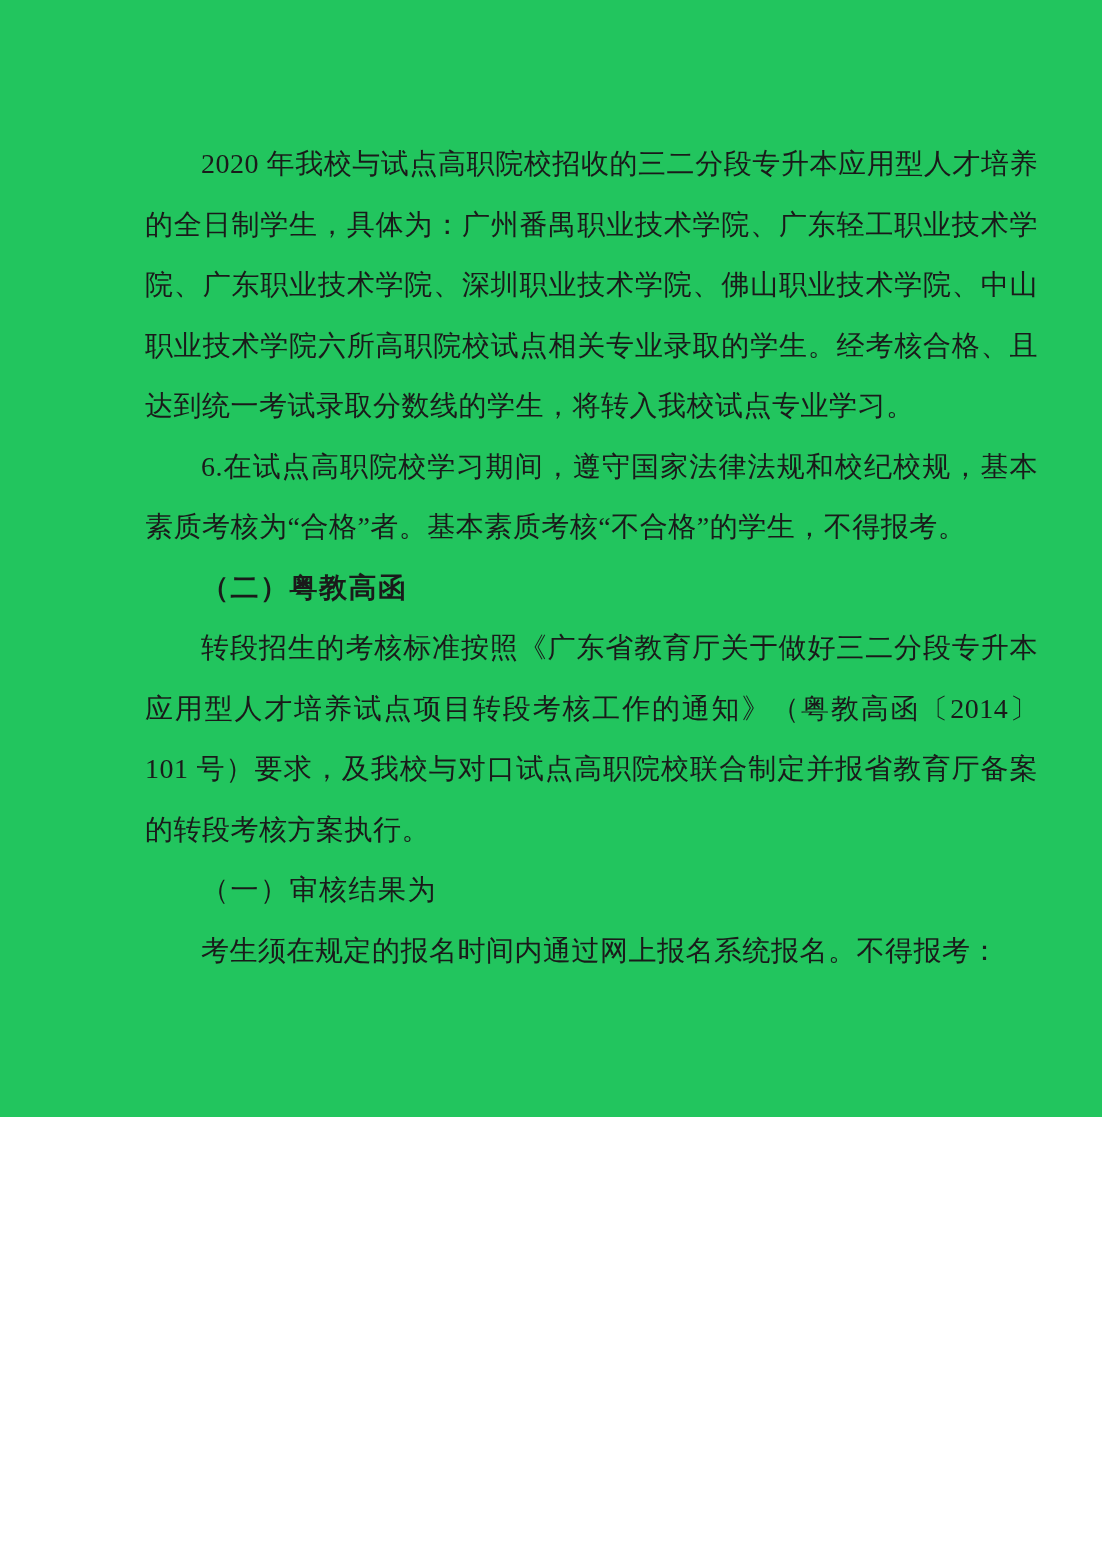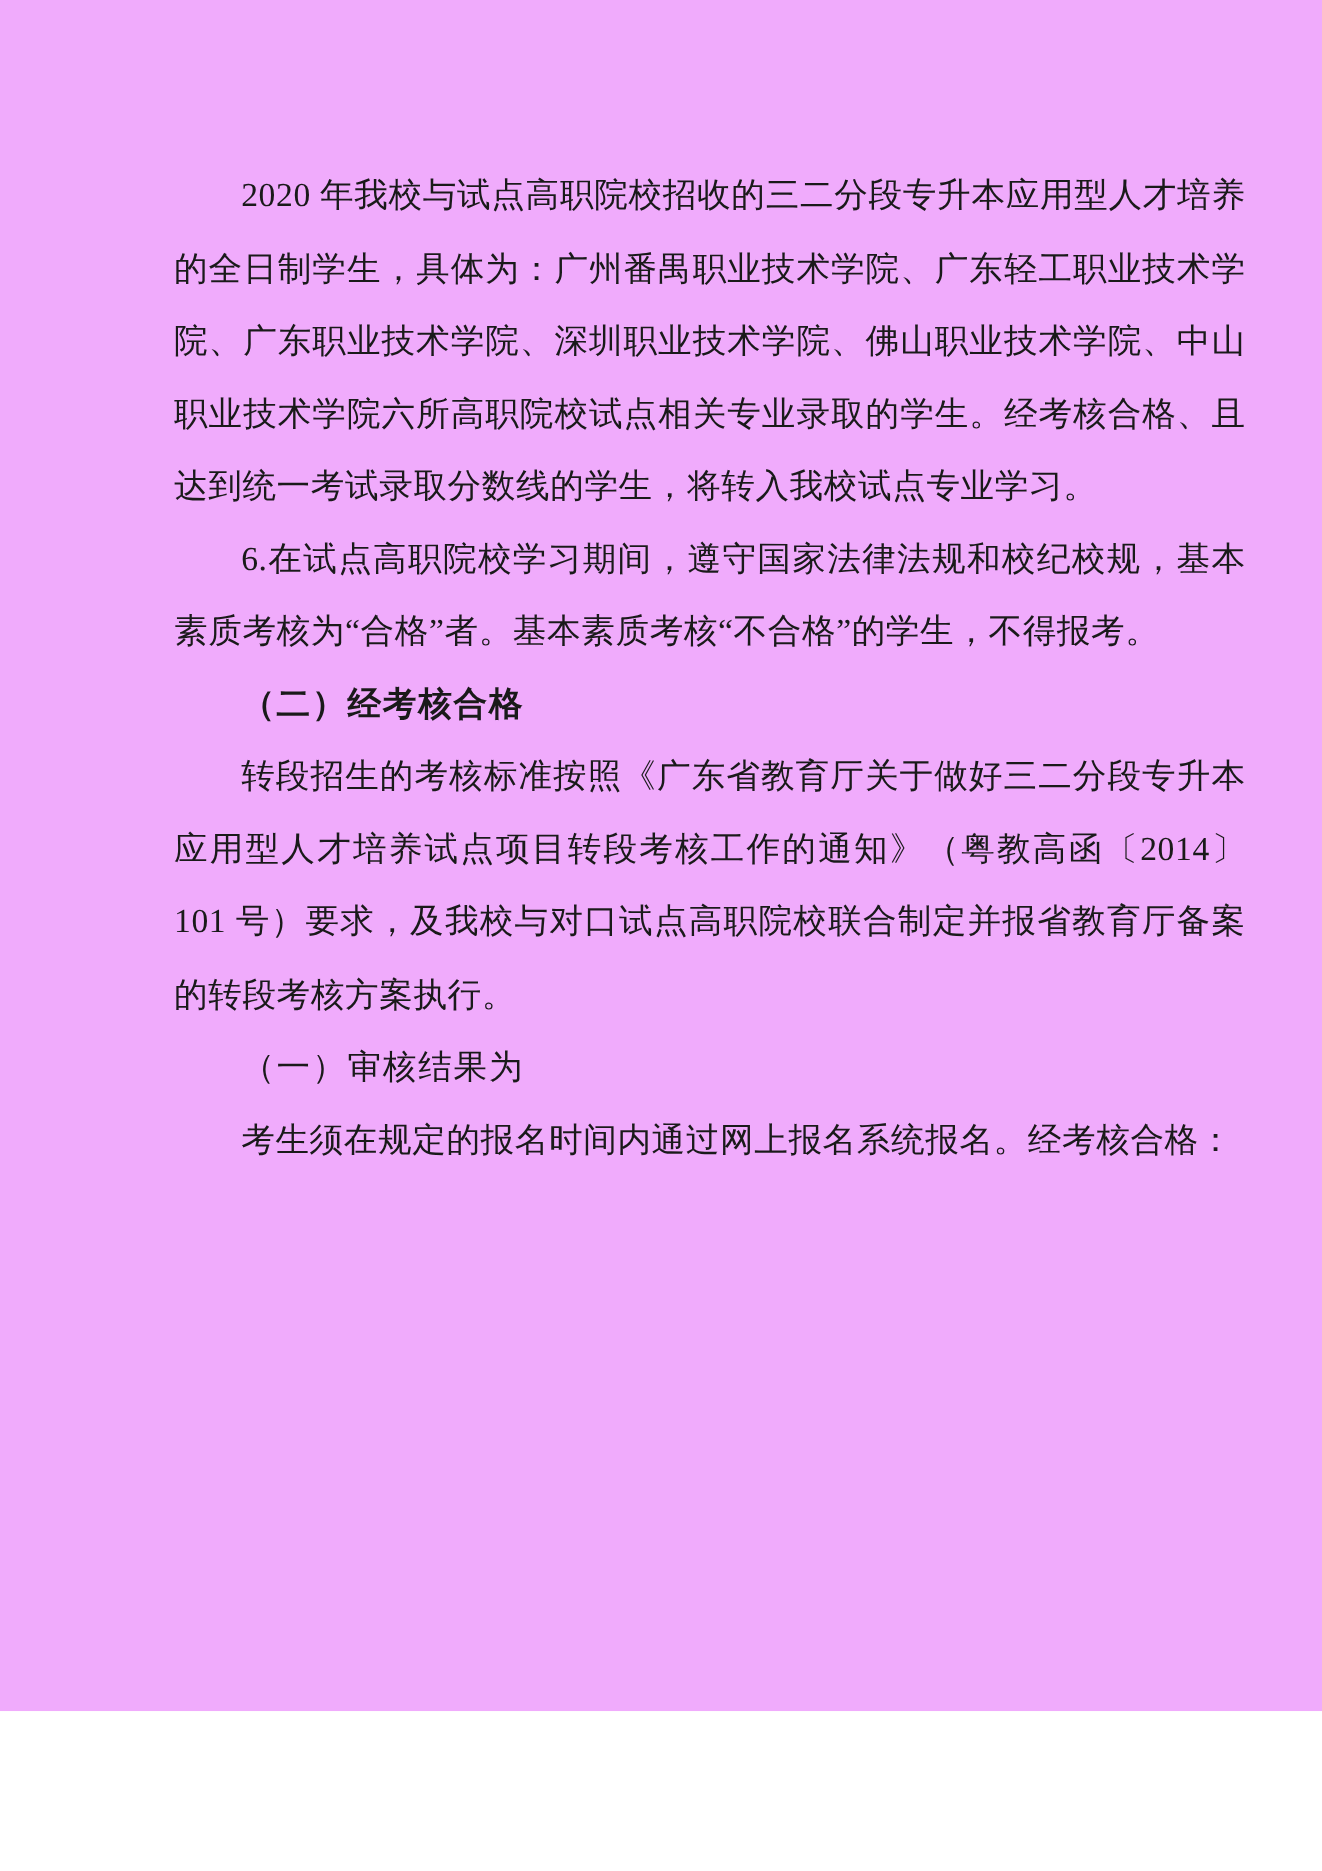--- a/index.html
+++ b/index.html
@@ -3,22 +3,22 @@
 <meta charset="utf-8">
 <style>
   html, body {
     margin: 0;
     padding: 0;
     background: #ffffff;
   }
   .page {
     position: relative;
     width: 1102px;
-    height: 1426px;
-    background: #f0abfc;
+    height: 1117px;
+    background: #22c55e;
     box-sizing: border-box;
     padding: 134px 64px 0 145px;
     overflow: hidden;
     font-family: "Liberation Serif", "DejaVu Serif", serif;
     color: #1a1a1a;
   }
   .doc p {
     margin: 0;
     font-size: 28px;
     line-height: 60.5px;
@@ -45,24 +45,24 @@
 </head>
 <body>
 
 <div class="page">
   <div class="doc">
 
     <p class="body">2020 年我校与试点高职院校招收的三二分段专升本应用型人才培养的全日制学生，具体为：广州番禺职业技术学院、广东轻工职业技术学院、广东职业技术学院、深圳职业技术学院、佛山职业技术学院、中山职业技术学院六所高职院校试点相关专业录取的学生。经考核合格、且达到统一考试录取分数线的学生，将转入我校试点专业学习。</p>
 
     <p class="body">6.在试点高职院校学习期间，遵守国家法律法规和校纪校规，基本素质考核为“合格”者。基本素质考核“不合格”的学生，不得报考。</p>
 
-    <p class="heading2">（二）经考核合格</p>
+    <p class="heading2">（二）粤教高函</p>
 
     <p class="body">转段招生的考核标准按照《广东省教育厅关于做好三二分段专升本应用型人才培养试点项目转段考核工作的通知》（粤教高函〔2014〕101 号）要求，及我校与对口试点高职院校联合制定并报省教育厅备案的转段考核方案执行。</p>
 
 
 
     <p class="subheading">（一）审核结果为</p>
 
-    <p class="body">考生须在规定的报名时间内通过网上报名系统报名。经考核合格：</p>
+    <p class="body">考生须在规定的报名时间内通过网上报名系统报名。不得报考：</p>
 
   </div>
 </div>
 
 </body></html>

